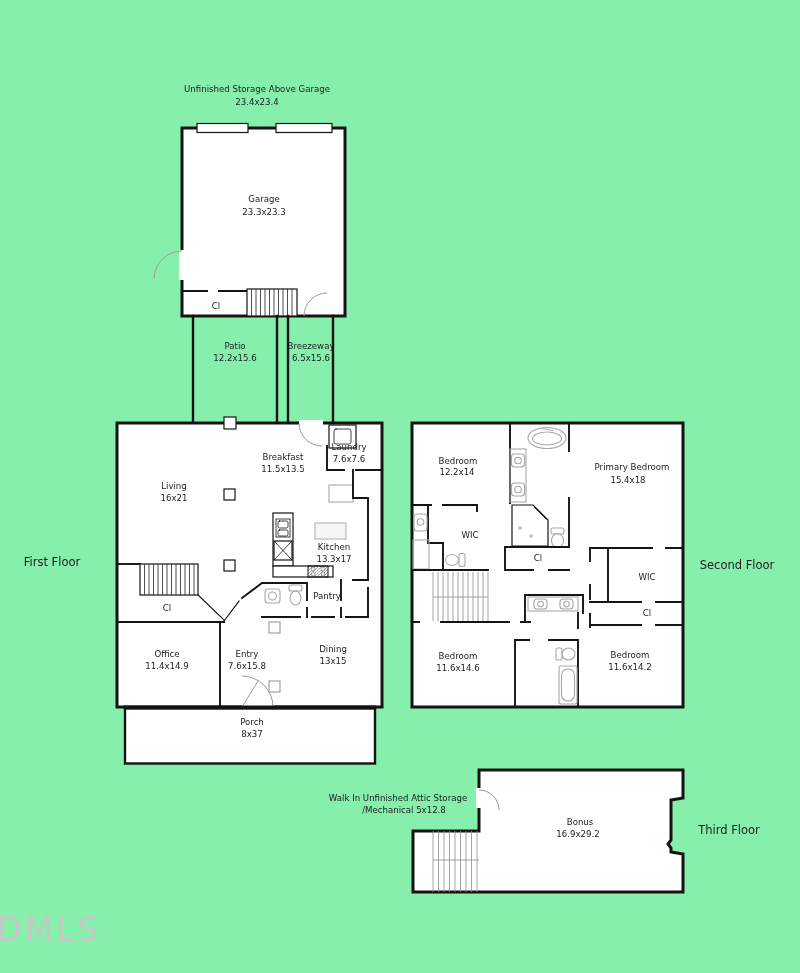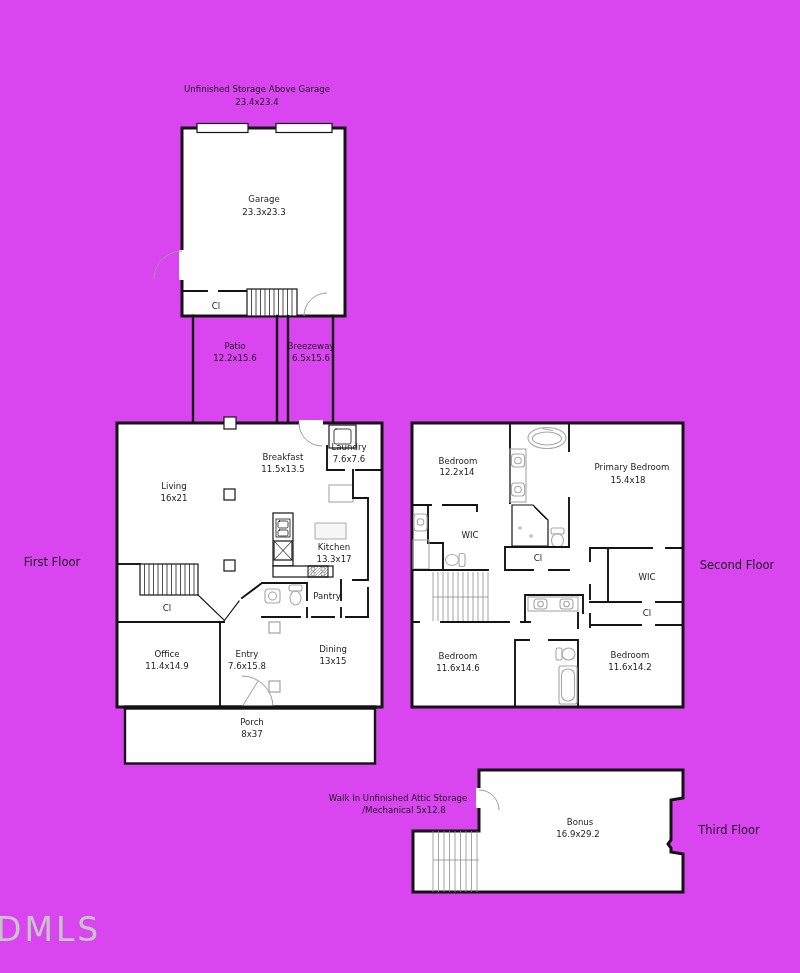--- a/index.html
+++ b/index.html
@@ -1,16 +1,16 @@
 <!DOCTYPE html>
 <html><head>
 <meta charset="utf-8">
 <style>
   html,body{margin:0;padding:0;background:#ffffff;}
-  .page{position:relative;width:800px;height:973px;background:#d946ef;overflow:hidden;
+  .page{position:relative;width:800px;height:973px;background:#86efac;overflow:hidden;
         font-family:"DejaVu Sans","Liberation Sans",sans-serif;}
   svg{display:block;}
   .wall{stroke:#141414;fill:none;stroke-linecap:square;}
   .w3{stroke-width:3;}
   .w25{stroke-width:2.4;}
   .w2{stroke-width:1.9;}
   .w1{stroke-width:1.2;}
   .thin{stroke-width:0.8;}
   .roomfill{fill:#ffffff;}
   .fix{stroke:#a8a8a8;fill:none;stroke-width:1.1;}

